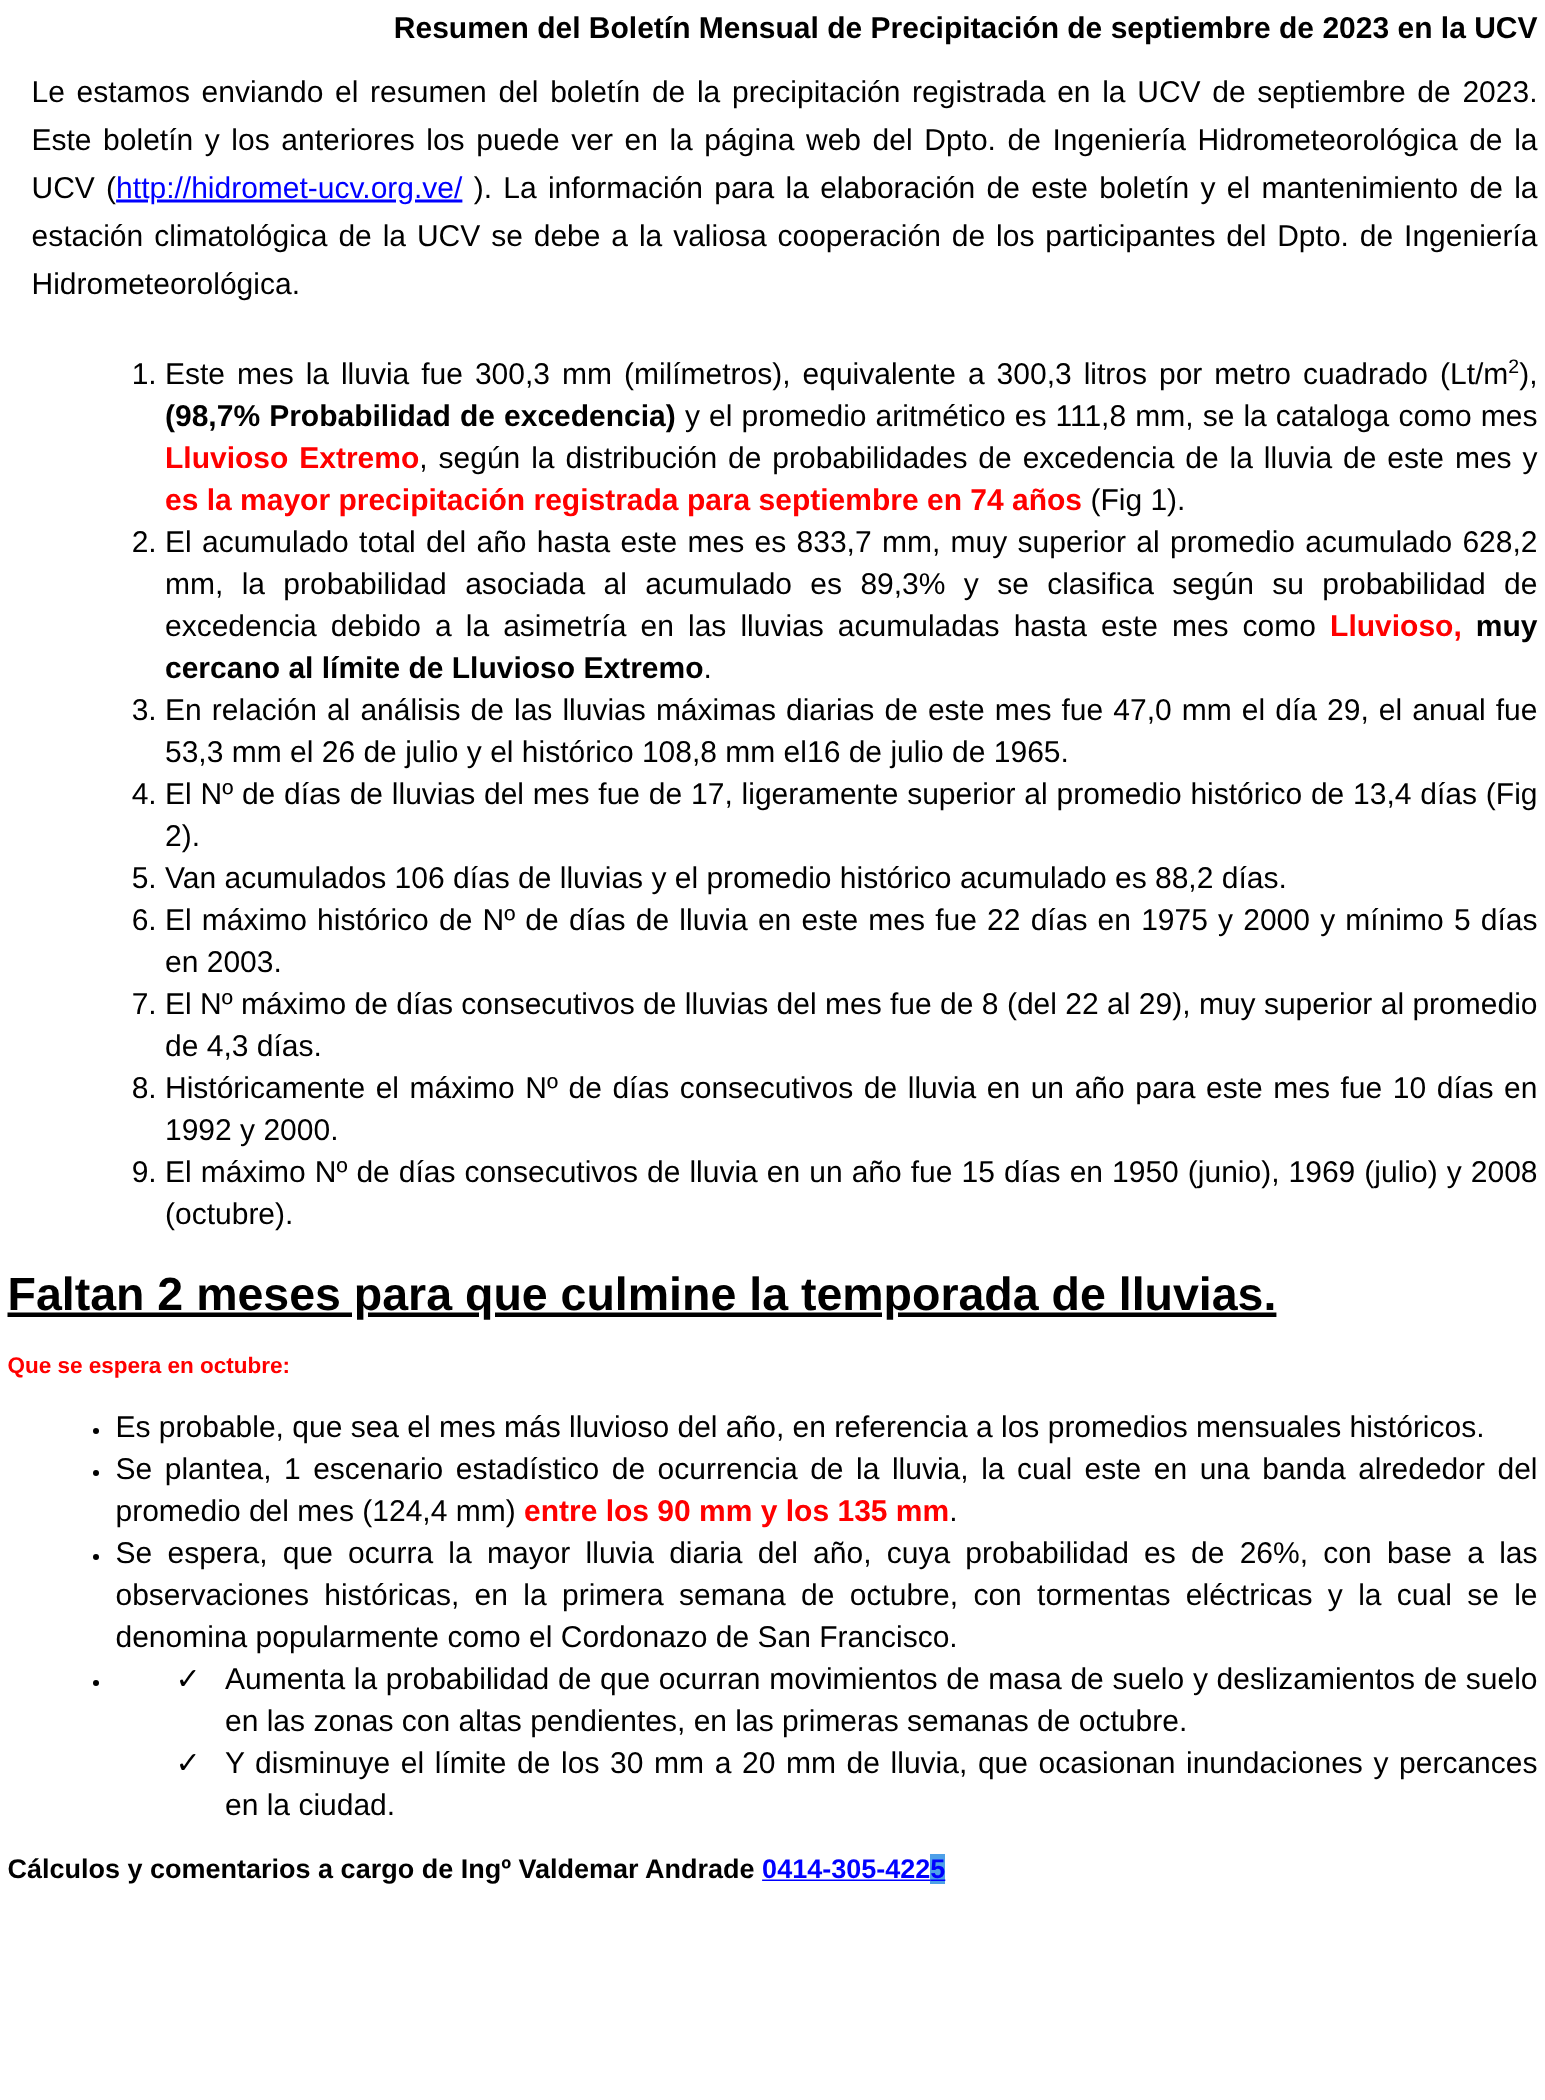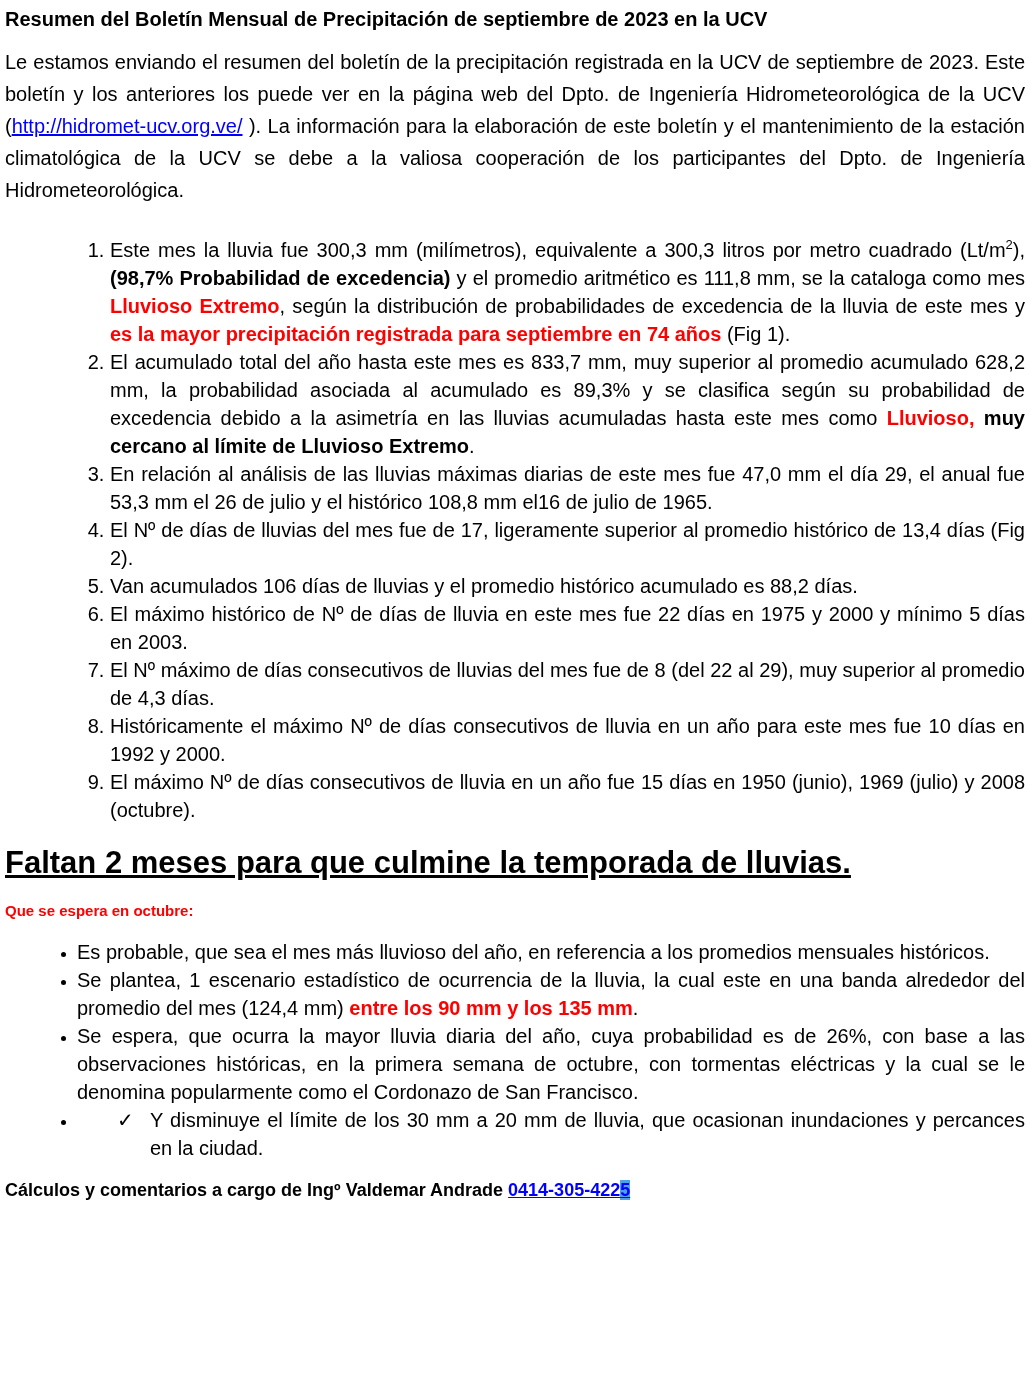--- a/index.html
+++ b/index.html
@@ -8,25 +8,25 @@
     font-family:"Liberation Sans", sans-serif;
     color:#000000;font-size:20px;
     box-sizing:border-box;padding:6px 5px 0 5px;
   }
   .seg-b{font-weight:bold;}
   .seg-r{font-weight:bold;color:var(--accent-red,#FF0000);}
   sup{font-size:0.65em;line-height:0;}
   a{color:var(--link-blue,#0000FF);text-decoration:underline;}
 
   h1.doc-title{
-    font-size:20px;font-weight:bold;text-align:left;
+    font-size:20px;font-weight:bold;text-align:right;
     margin:0;line-height:26px;
   }
   p.intro{
-    margin:14px 0 0 0;line-height:32px;text-align:justify;
+    margin:14px 0 0 16px;line-height:32px;text-align:justify;
   }
   ol.numbered{
     margin:30px 0 0 0;padding:0 0 0 105px;line-height:28px;
   }
   ol.numbered>li{text-align:justify;}
   h2.season-heading{
     font-size:31px;font-weight:bold;margin:24px 0 0 0;line-height:30px;text-decoration:underline;
   }
   h3.october-heading{
     font-size:15px;font-weight:bold;color:var(--accent-red,#FF0000);
@@ -71,17 +71,18 @@
 
 <h2 class="season-heading">Faltan 2 meses para que culmine la temporada de lluvias.</h2>
 
 <h3 class="october-heading">Que se espera en octubre:</h3>
 
 <ul class="bullets" id="bullet-list">
     <li><span>Es probable, que sea el mes más lluvioso del año, en referencia a los promedios mensuales históricos.</span></li>
     <li><span>Se plantea, 1 escenario estadístico de ocurrencia de la lluvia, la cual este en una banda alrededor del promedio del mes (124,4 mm) </span><span class="seg-r">entre los 90 mm y los 135 mm</span><span>.</span></li>
     <li><span>Se espera, que ocurra la mayor lluvia diaria del año, cuya probabilidad es de 26%, con base a las observaciones históricas, en la primera semana de octubre, con tormentas eléctricas y la cual se le denomina popularmente como el Cordonazo de San Francisco.</span></li>
     <li><ul class="checklist">
+        <li><span>Aumenta la probabilidad de que ocurran movimientos de masa de suelo y deslizamientos de suelo en las zonas con altas pendientes, en las primeras semanas de octubre.</span></li>
         <li><span>Y disminuye el límite de los 30 mm a 20 mm de lluvia, que ocasionan inundaciones y percances en la ciudad.</span></li>
       </ul></li>
   </ul>
 
 <p class="footer"><span>Cálculos y comentarios a cargo de Ingº Valdemar Andrade </span><a href="#" class="phone-link"><span>0414-305-422</span><span class="sel">5</span></a></p>
 
 </body></html>

